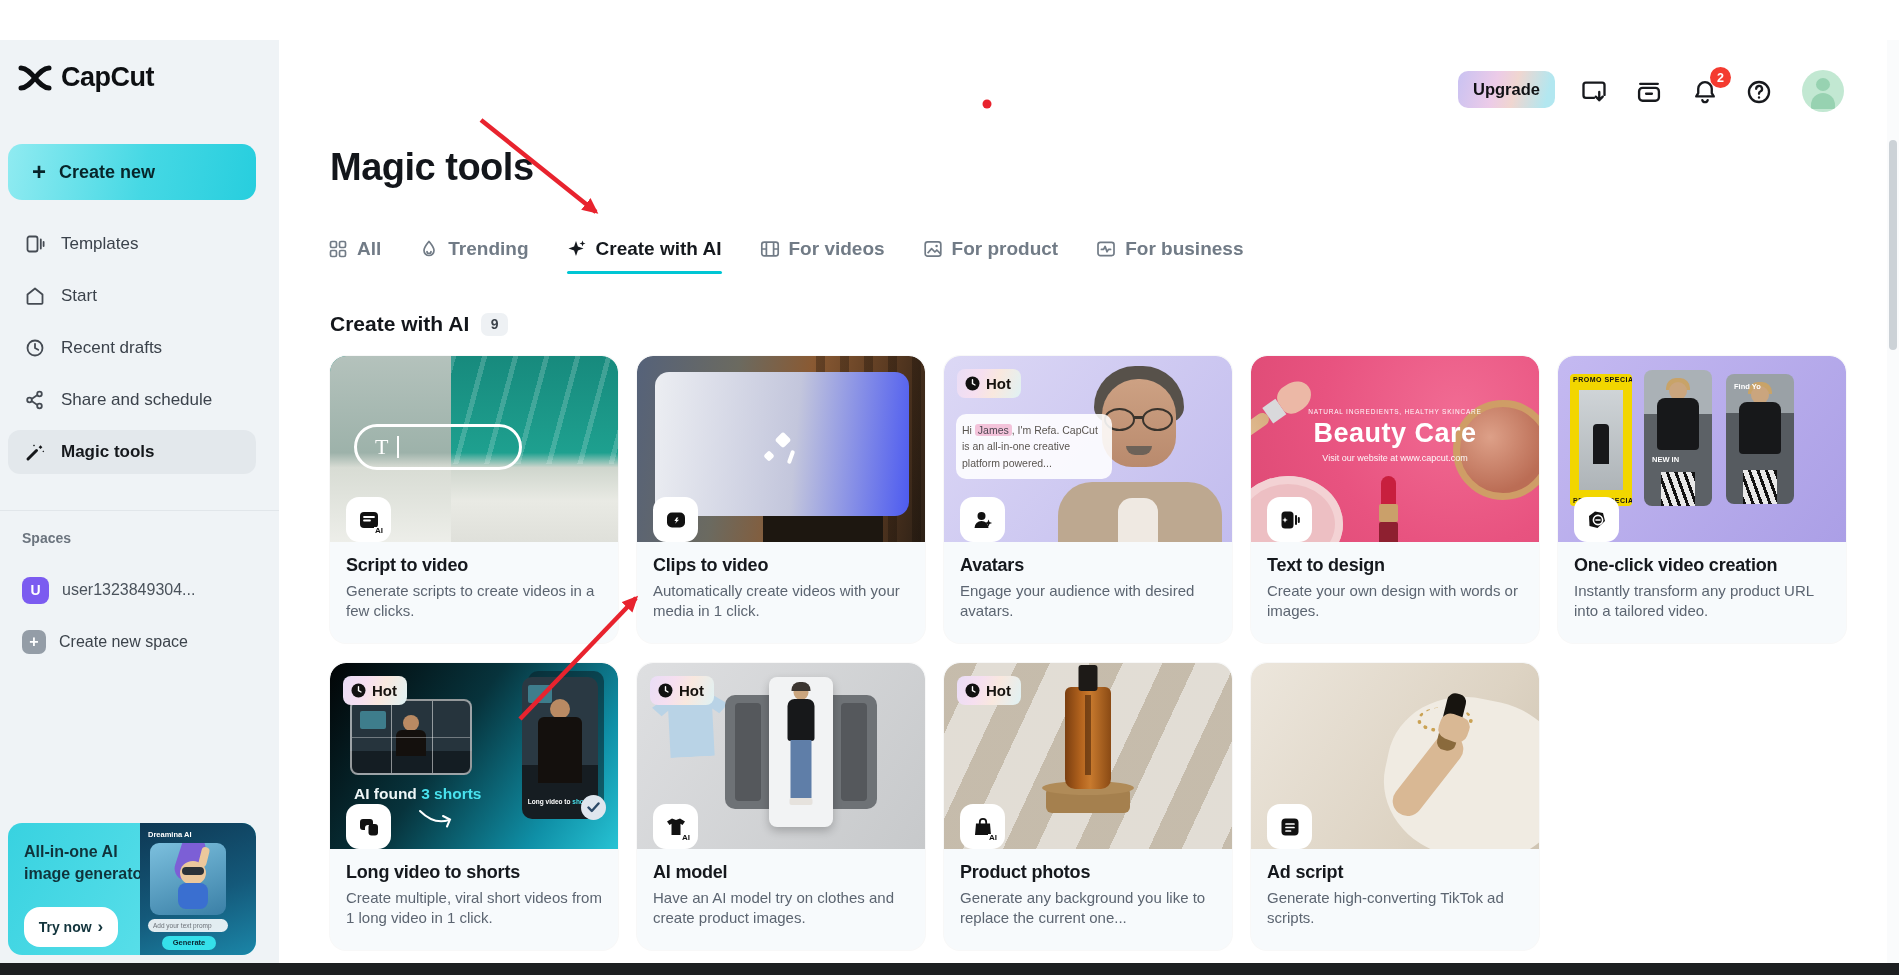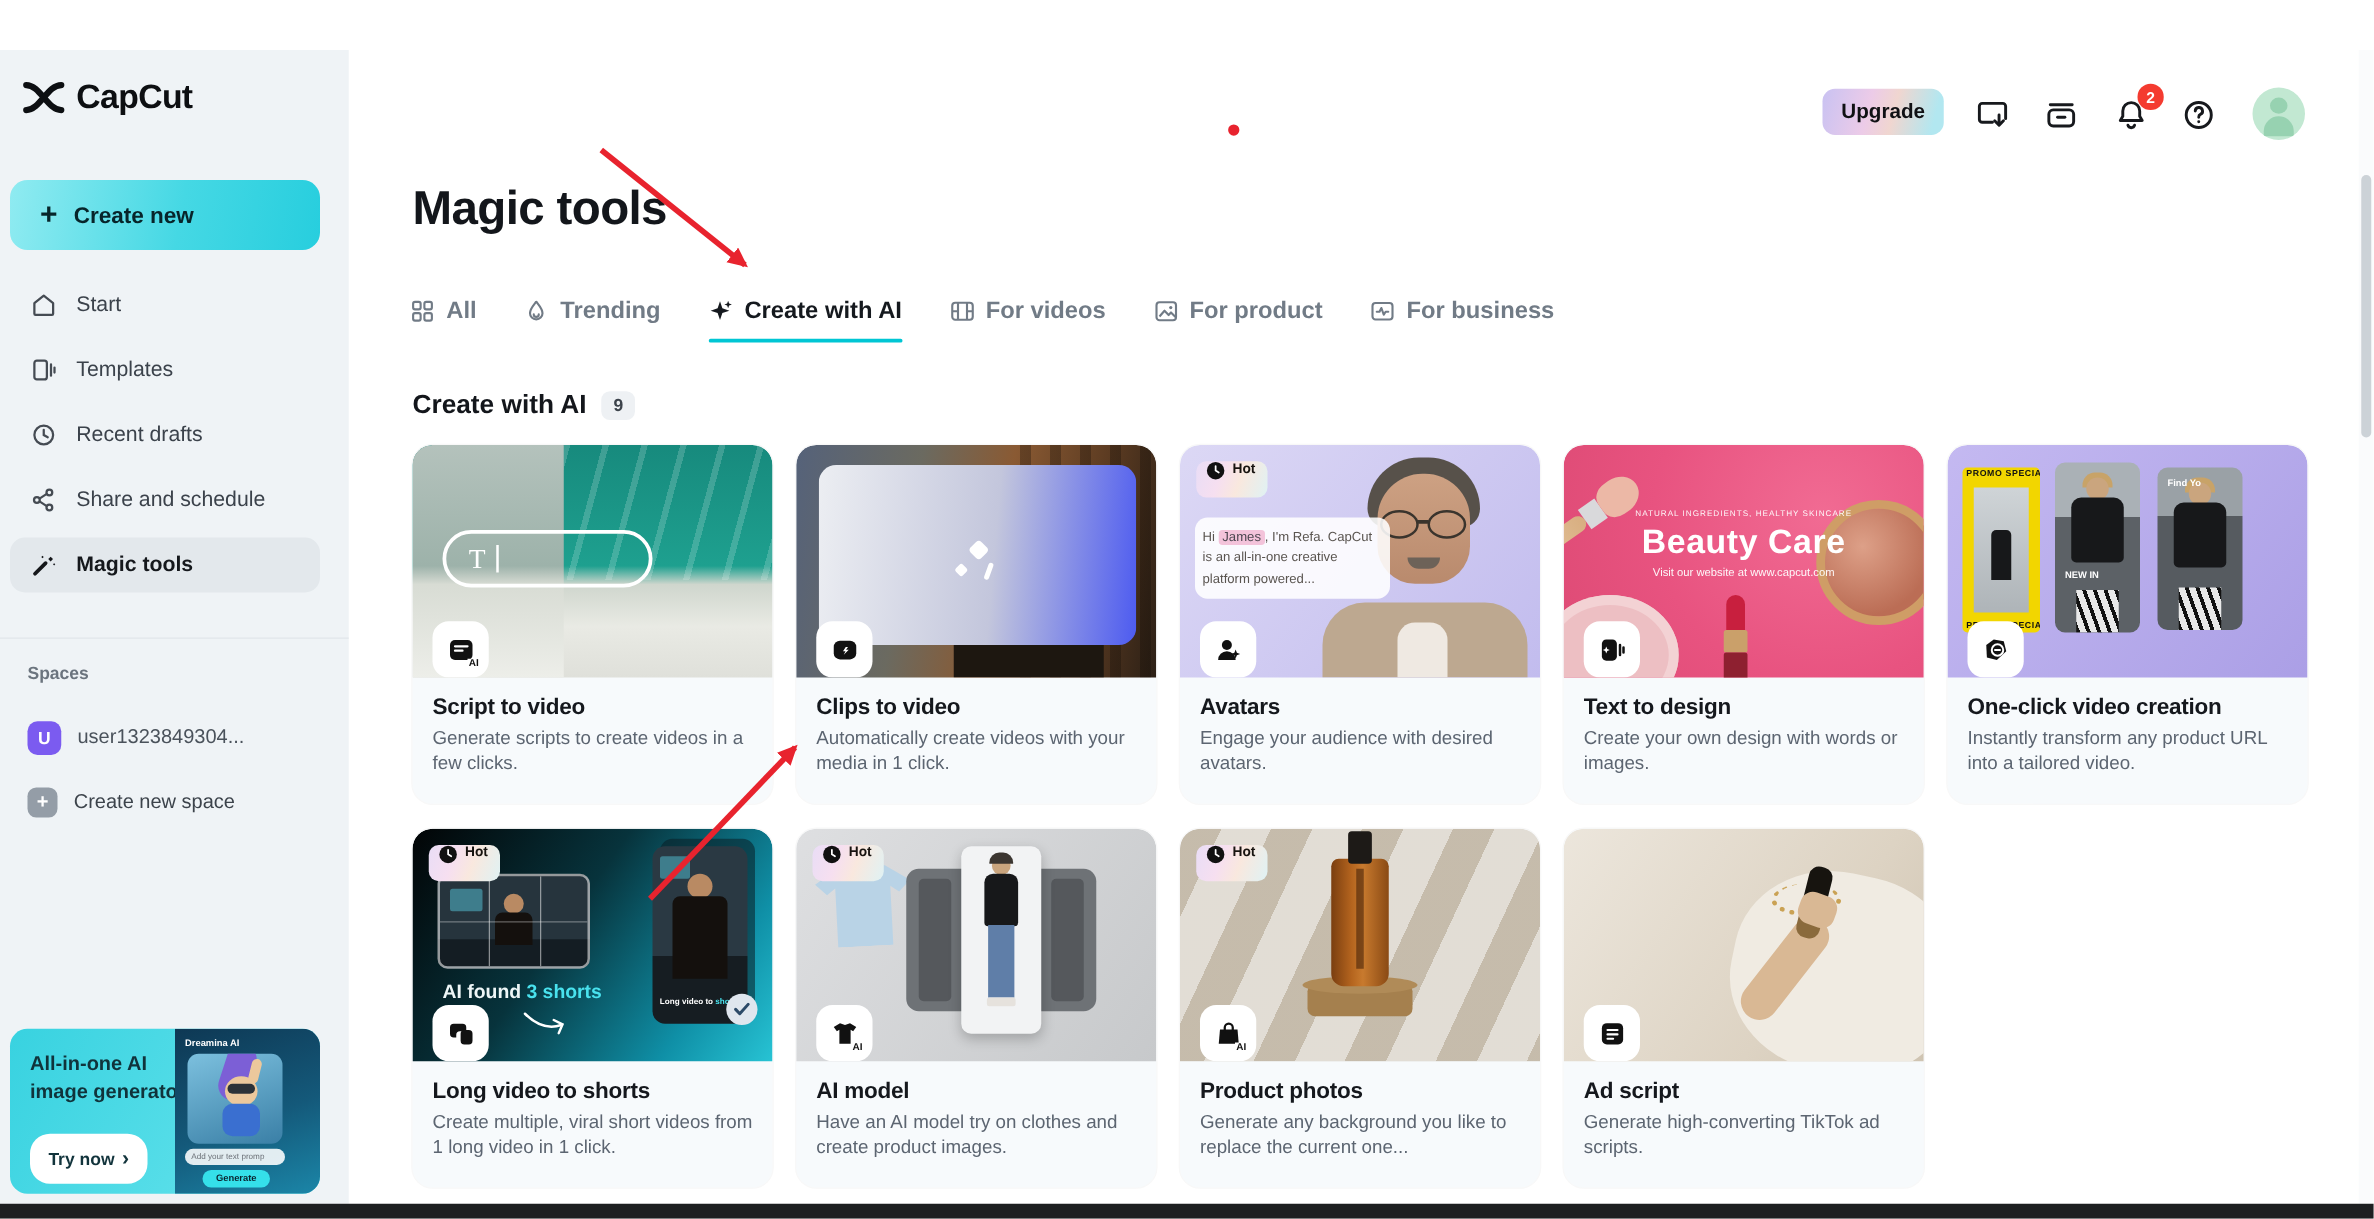--- a/index.html
+++ b/index.html
@@ -80,21 +80,21 @@
   .thumb { position:relative; width:288px; height:186px; border-radius:16px 16px 0 0; overflow:hidden; }
   .card-body { padding:13px 16px 0; }
   .card-title { font-size:18px; font-weight:700; color:#15181d; margin-bottom:5px; letter-spacing:-0.2px; }
   .card-desc { font-size:15px; color:#5c6571; line-height:1.35; }
 
   .app-icon { position:absolute; left:16px; bottom:0; width:45px; height:45px; border-radius:13px; background:#fff;
     display:flex; align-items:center; justify-content:center; }
   .ai-tag { position:absolute; right:7px; bottom:7px; font-size:8px; font-weight:800; color:#111; background:#fff; padding:0 1px; line-height:1; }
   .hot { position:absolute; left:13px; top:13px; height:29px; border-radius:8px; padding:0 10px 0 8px;
     background:linear-gradient(110deg,#e9ddf6 0%,#f6dff0 35%,#f9e8de 60%,#dff2f4 100%);
-    display:flex; gap:6px; font-size:11px; font-weight:600; color:#17130f; }
+    display:flex; align-items:center; gap:6px; font-size:15px; font-weight:600; color:#17130f; }
 
   
   .t-script { background:linear-gradient(180deg,#178a7d 0%,#1ea08f 52%,#cfd6cd 60%,#e9eae4 78%,#dfe0da 100%); }
   .t-script::before { content:""; position:absolute; left:0; top:0; width:42%; height:100%;
     background:linear-gradient(180deg,#b4c2bc 0%,#9db2aa 52%,#d8dcd4 60%,#edeee9 100%); }
   .t-script::after { content:""; position:absolute; right:0; top:0; width:58%; height:58%; opacity:.5;
     background:repeating-linear-gradient(105deg,rgba(255,255,255,0.35) 0 5px,rgba(255,255,255,0) 5px 30px); }
   .script-pill { position:absolute; left:24px; top:68px; width:168px; height:46px; border:3px solid #fff; border-radius:26px;
     display:flex; align-items:center; padding-left:18px; z-index:2; }
   .script-t { font-family:"Liberation Serif", serif; font-size:22px; color:#fff; }
@@ -244,31 +244,31 @@
       <span class="logo-text">CapCut</span>
     </div>
 
     <div class="create-new">
       <span class="plus">+</span>
       <span class="lbl">Create new</span>
     </div>
 
     <div class="nav">
       <div class="nav-item">
-        <svg width="22" height="22" viewBox="0 0 22 22" fill="none" stroke="#454b53" stroke-width="1.8" stroke-linejoin="round">
-            <path d="M3.5 9.5 L11 3.5 L18.5 9.5 V18 a0.9 0.9 0 0 1 -0.9 0.9 H4.4 a0.9 0.9 0 0 1 -0.9 -0.9 Z"></path>
-          </svg>
-        <span>Start</span>
-      </div>
-      <div class="nav-item">
         <svg width="22" height="22" viewBox="0 0 22 22" fill="none" stroke="#454b53" stroke-width="1.8" stroke-linecap="round">
             <rect x="3.5" y="3.5" width="10" height="15" rx="2"></rect>
             <path d="M16.8 6.5 V15.5 M19.6 9 V13"></path>
           </svg>
         <span>Templates</span>
+      </div>
+      <div class="nav-item">
+        <svg width="22" height="22" viewBox="0 0 22 22" fill="none" stroke="#454b53" stroke-width="1.8" stroke-linejoin="round">
+            <path d="M3.5 9.5 L11 3.5 L18.5 9.5 V18 a0.9 0.9 0 0 1 -0.9 0.9 H4.4 a0.9 0.9 0 0 1 -0.9 -0.9 Z"></path>
+          </svg>
+        <span>Start</span>
       </div>
       <div class="nav-item">
         <svg width="22" height="22" viewBox="0 0 22 22" fill="none" stroke="#454b53" stroke-width="1.8" stroke-linecap="round">
             <circle cx="11" cy="11" r="7.5"></circle>
             <path d="M11 6.8 V11 L14.2 12.8"></path>
           </svg>
         <span>Recent drafts</span>
       </div>
       <div class="nav-item">
         <svg width="22" height="22" viewBox="0 0 22 22" fill="none" stroke="#454b53" stroke-width="1.8">

